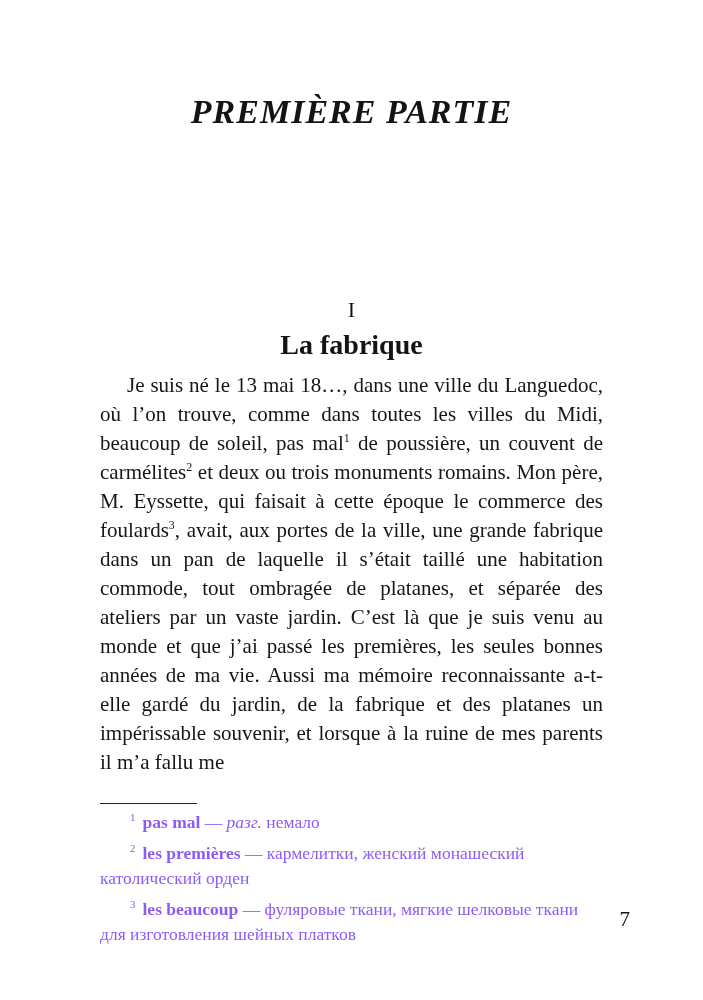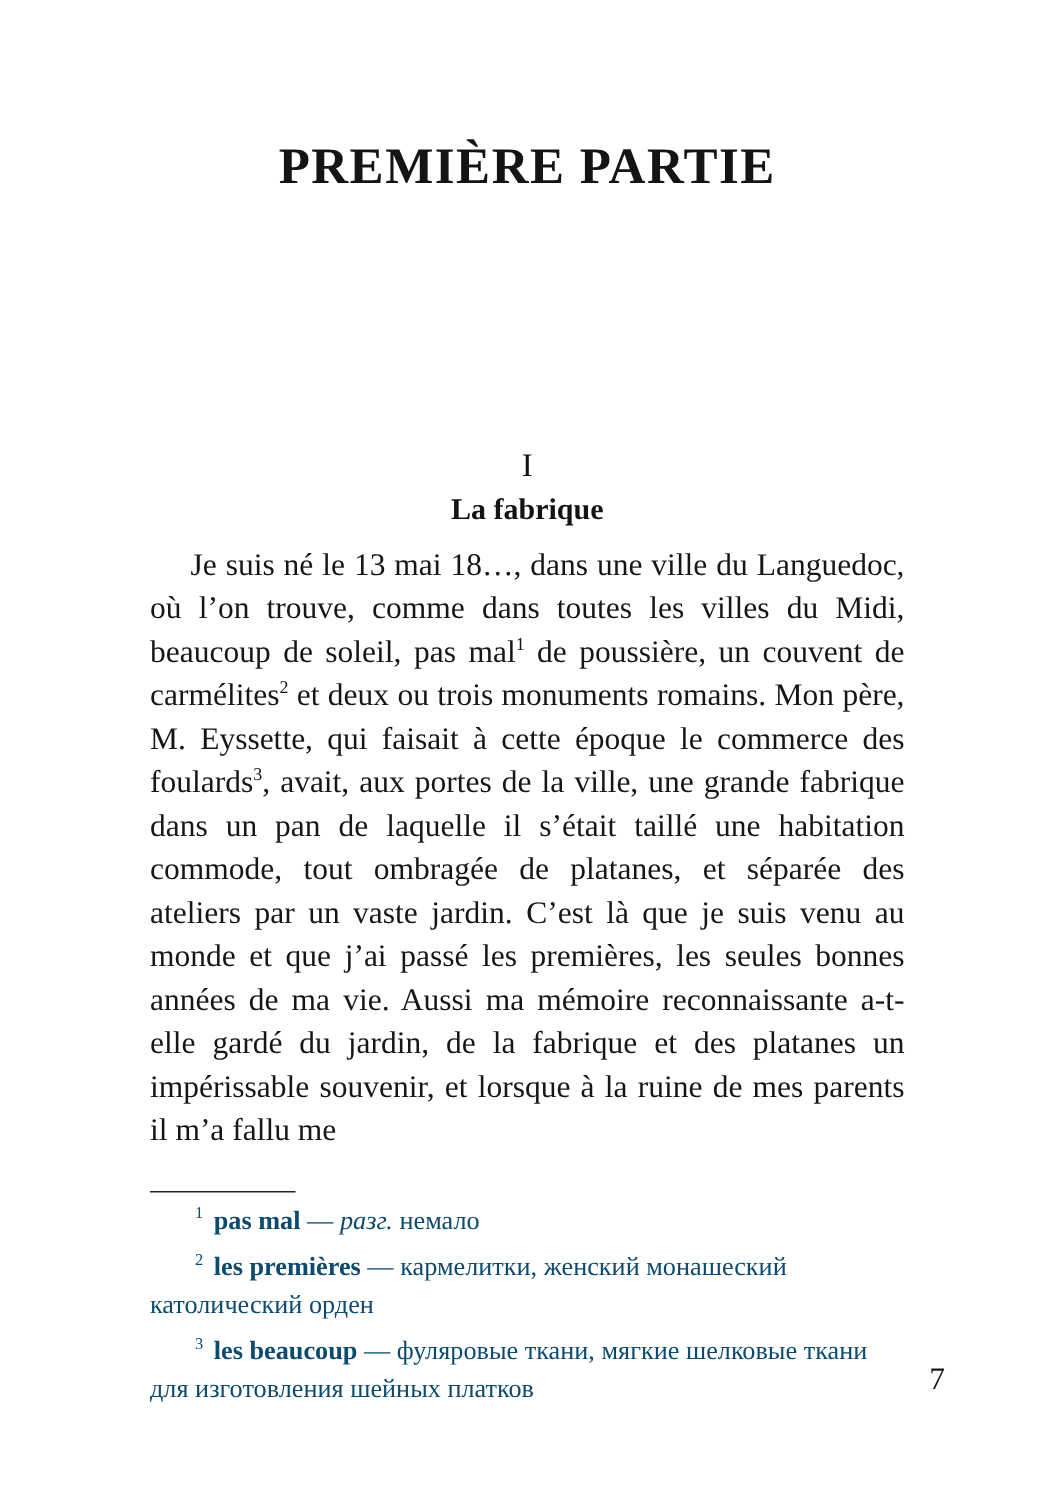--- a/index.html
+++ b/index.html
@@ -21,32 +21,33 @@
     padding: 0 100px;
   }
   .part-title {
     margin: 0;
     padding-top: 93px;
     text-align: center;
     font-size: 34px;
     font-weight: bold;
     letter-spacing: 1px;
     color: #141414;
+    font-style: italic;
   }
   .chapter-number {
     margin-top: 166px;
     text-align: center;
     font-size: 22px;
     font-weight: normal;
     color: #141414;
   }
   .chapter-title {
     margin: 6px 0 0 0;
     text-align: center;
-    font-size: 20px;
+    font-size: 28px;
     font-weight: bold;
     color: #141414;
   }
   .body-text {
     margin: 10px 0 0 0;
     font-size: 21px;
     line-height: 29px;
     text-align: justify;
     text-indent: 27px;
     color: #161616;
@@ -62,21 +63,21 @@
     width: 97px;
     border-top: 1px solid #222222;
     height: 0;
   }
   .footnote {
     margin: 6px 0 0 0;
     font-size: 17.5px;
     line-height: 25px;
     text-align: left;
     text-indent: 30px;
-    color: #0c4a6e;
+    color: #8b5cf6;
   }
   .footnote sup {
     font-size: 11px;
     line-height: 0;
     margin-right: 7px;
   }
   .page-number {
     position: absolute;
     right: 73px;
     bottom: 68px;

